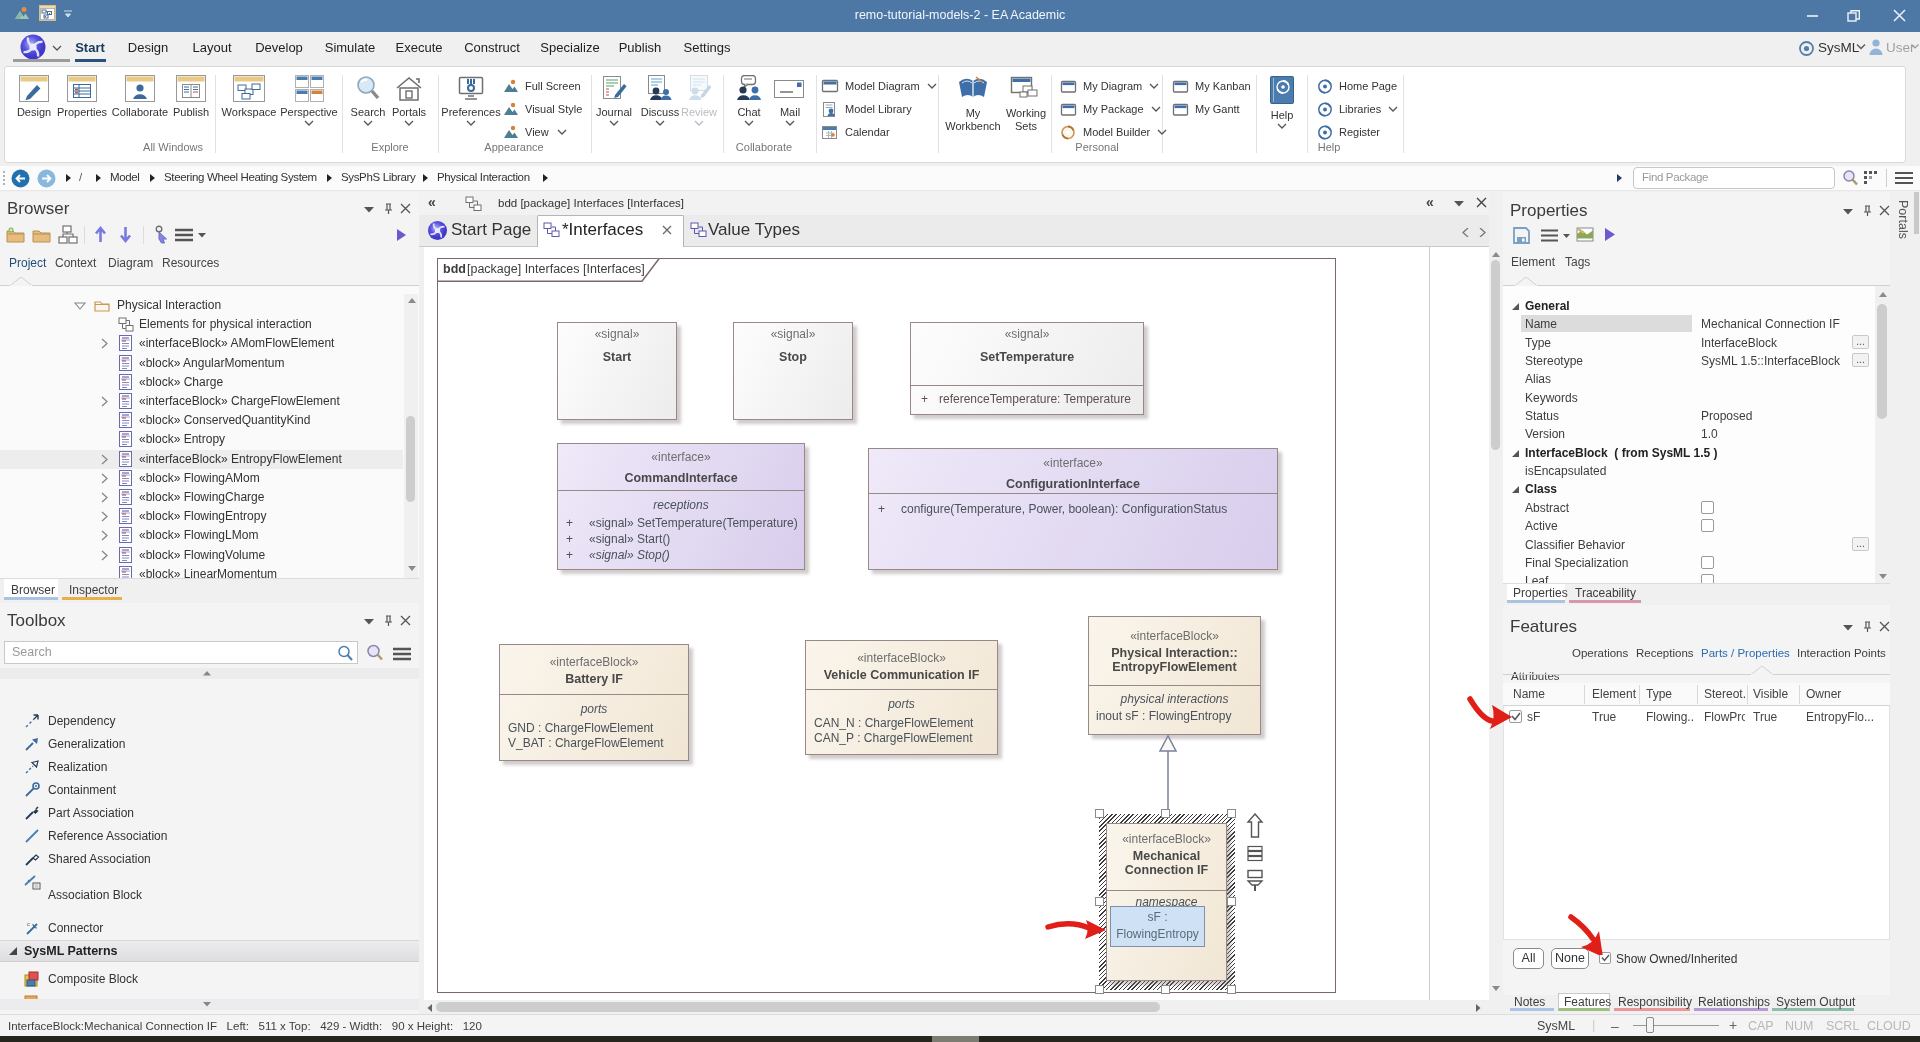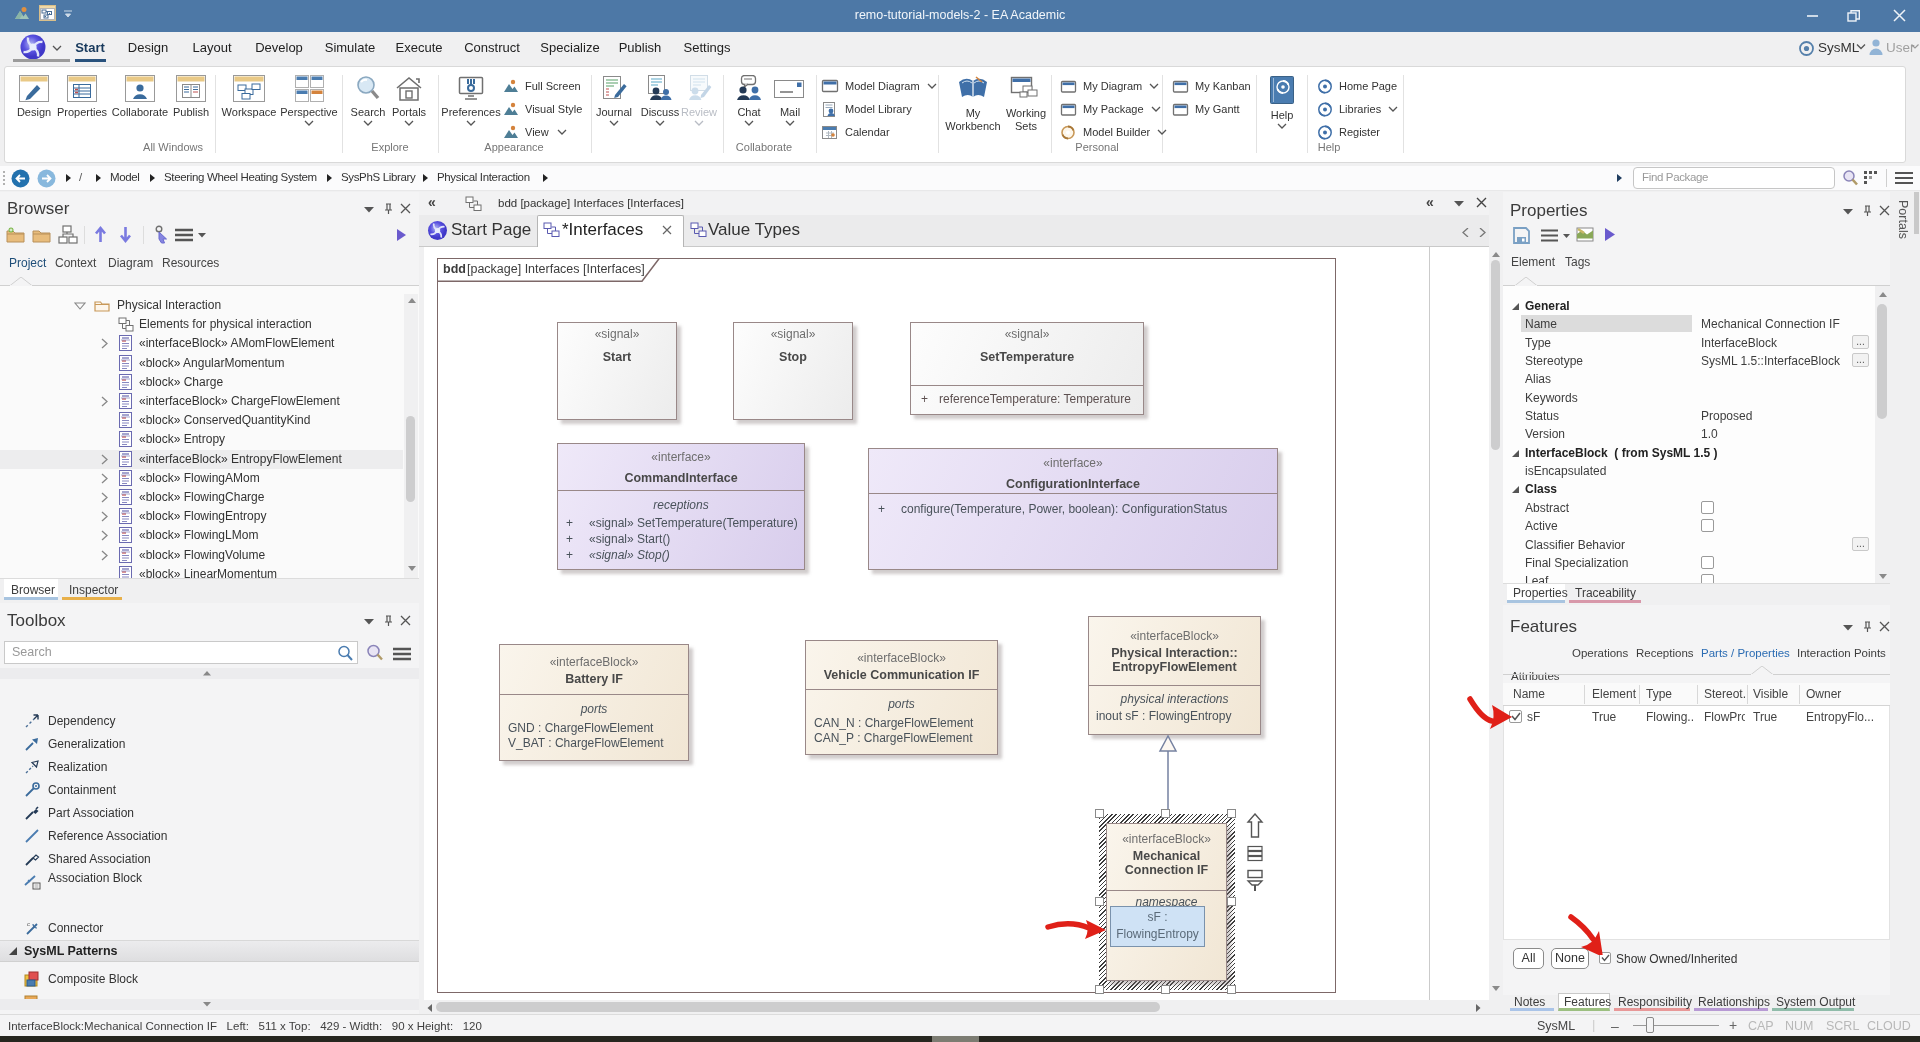--- a/index.html
+++ b/index.html
@@ -748,21 +748,21 @@
           </svg></span>
         <div class="abs" style="left:48px;top:4px;">Shared Association</div>
       </div>
 <div class="tbrow" style="top:268px;">
         <span class="abs" style="left:24px;top:3px;"><svg width="17" height="16">
             <path d="M1 11 L11 2" stroke="#4a7cb0" stroke-width="1.8"></path>
             <path d="M4 6 l2 2" stroke="#4a7cb0" stroke-width="1.2"></path>
             <rect x="9" y="9" width="7" height="6" fill="#fff" stroke="#555"></rect>
             <path d="M10.5 11 h4 M10.5 13 h4" stroke="#888" stroke-width="0.8"></path>
           </svg></span>
-        <div class="abs" style="left:48px;top:0;">Association Block</div>
+        <div class="abs" style="left:48px;top:17px;">Association Block</div>
       </div>
 <div class="tbrow" style="top:314px;">
         <span class="abs" style="left:24px;top:3px;"><svg width="17" height="16">
             <path d="M3 14 L13 4" stroke="#3a6b9c" stroke-width="1.8"></path>
             <path d="M9 4 a4 4 0 0 0 4 4" stroke="#3a6b9c" stroke-width="1.2" fill="none"></path>
             <text x="3" y="6" font-size="6" fill="#555" font-style="italic">c</text>
           </svg></span>
         <div class="abs" style="left:48px;top:4px;">Connector</div>
       </div>
 <div class="abs" style="left:0;top:337px;width:419px;height:22px;background:linear-gradient(#ececee,#dedee0);border-top:1px solid #d8d8d8;border-bottom:1px solid #d0d0d0;"></div>

